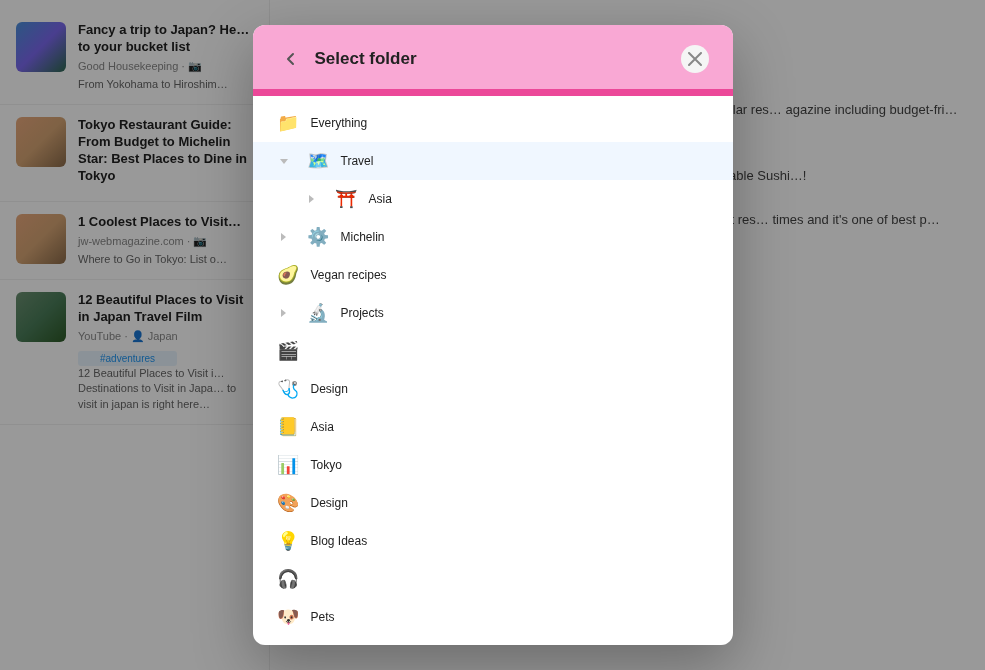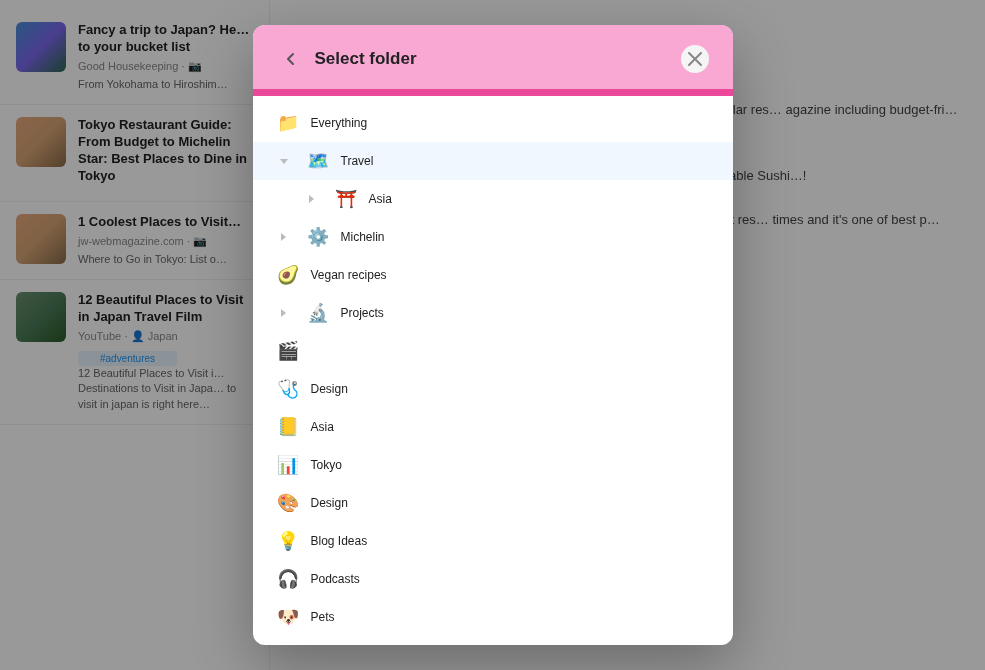--- a/index.html
+++ b/index.html
@@ -384,21 +384,20 @@
         <span class="folder-label">Design</span>
       </div>
 
       <div class="folder-item" style="padding-left: 24px;">
         <span class="folder-icon">💡</span>
         <span class="folder-label">Blog Ideas</span>
       </div>
 
       <div class="folder-item" style="padding-left: 24px;">
         <span class="folder-icon">🎧</span>
-        <span class="folder-label">Podcasts</span>
       </div>
 
       <div class="folder-item" style="padding-left: 24px;">
         <span class="folder-icon">🐶</span>
         <span class="folder-label">Pets</span>
       </div>
 
       <div class="folder-item" style="padding-left: 24px;">
         <span class="folder-icon">📅</span>
         <span class="folder-label">Events</span>

